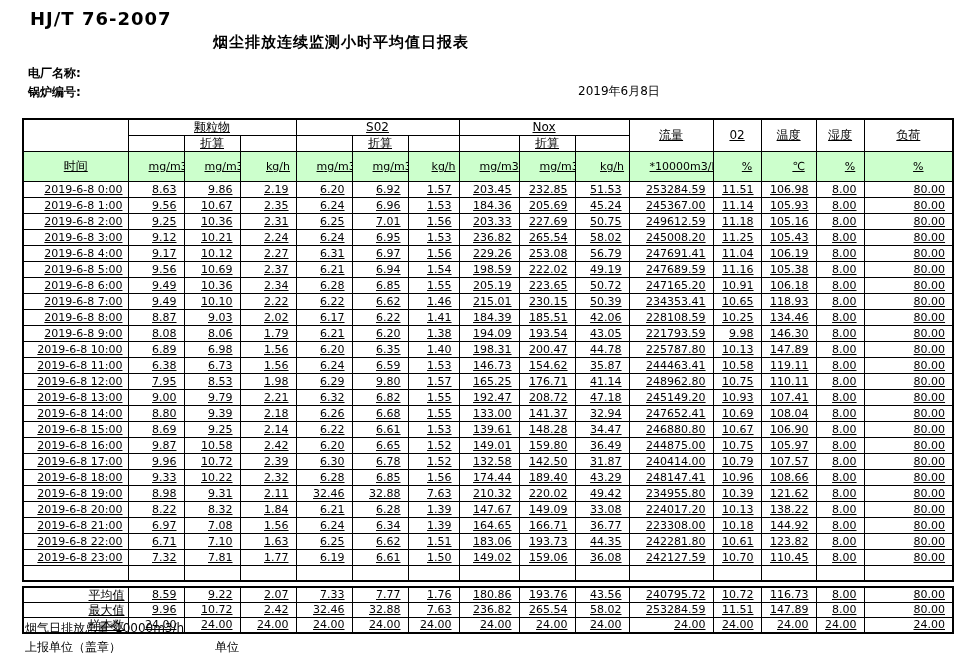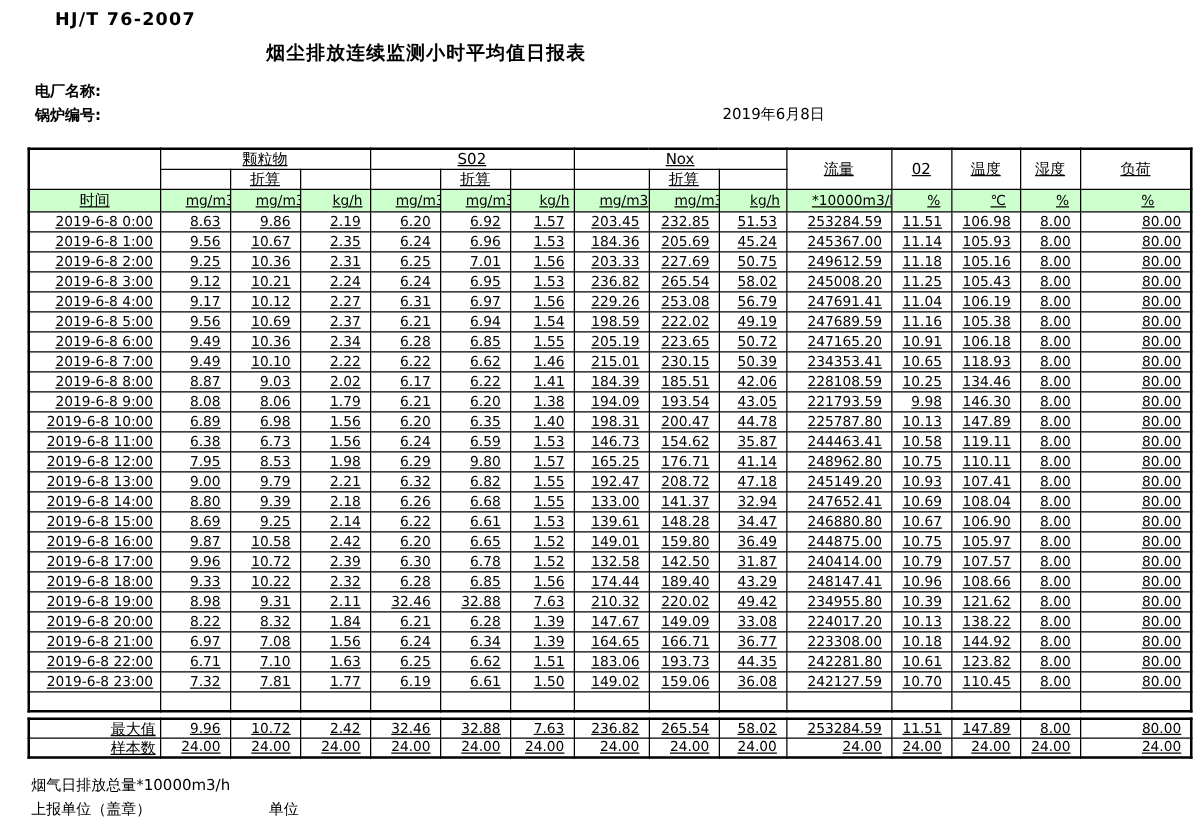--- a/index.html
+++ b/index.html
@@ -5,21 +5,21 @@
   * { box-sizing: border-box; }
   html,body { margin:0; padding:0; }
   body {
     width: 957px; height: 660px;
     background: #ffffff;
     color: #000;
     font-family: "DejaVu Sans", sans-serif;
     position: relative;
     overflow: hidden;
   }
-  .std-code { position:absolute; left:44px; top:8px; font-size:14px; font-weight:bold; letter-spacing:1px; }
+  .std-code { position:absolute; left:30px; top:8px; font-size:18px; font-weight:bold; letter-spacing:1px; }
   .doc-title { position:absolute; left:213px; top:33px; font-size:15px; font-weight:bold; letter-spacing:1px; }
   .plant-label { position:absolute; left:28px; top:65px; font-size:12px; font-weight:bold; }
   .boiler-label { position:absolute; left:28px; top:84px; font-size:12px; font-weight:bold; }
   .report-date { position:absolute; left:578px; top:83px; font-size:12px; }
 
   .tablewrap { position:absolute; left:22px; top:118px;text-decoration:underline; }
   table {
     border-collapse: collapse;
     table-layout: fixed;
     width: 930px;
@@ -92,21 +92,21 @@
         <td class="hc"></td>
         <td class="hc">折算</td>
         <td class="hc"></td>
         <td class="hc"></td>
         <td class="hc">折算</td>
         <td class="hc"></td>
         <td class="hc"></td>
         <td class="hc">折算</td>
         <td class="hc"></td>
       </tr>
-      <tr style="height:18px">
+      <tr style="height:30px">
         <td class="hc green">时间</td>
         <td class="uc green">mg/m3</td>
         <td class="uc green">mg/m3</td>
         <td class="uc green">kg/h</td>
         <td class="uc green">mg/m3</td>
         <td class="uc green">mg/m3</td>
         <td class="uc green">kg/h</td>
         <td class="uc green">mg/m3</td>
         <td class="uc green">mg/m3</td>
         <td class="uc green">kg/h</td>
@@ -559,20 +559,37 @@
         <col style="width:56px">
         <col style="width:54px">
       <col style="width:84px">
         <col style="width:48px">
         <col style="width:55px">
         <col style="width:48px">
         <col style="width:89px">
     </colgroup>
     <tbody id="summary-rows">
         <tr>
+          <td class="slabel">平均值</td>
+          <td class="num">8.59</td>
+          <td class="num">9.22</td>
+          <td class="num">2.07</td>
+          <td class="num">7.33</td>
+          <td class="num">7.77</td>
+          <td class="num">1.76</td>
+          <td class="num">180.86</td>
+          <td class="num">193.76</td>
+          <td class="num">43.56</td>
+          <td class="num">240795.72</td>
+          <td class="num">10.72</td>
+          <td class="num">116.73</td>
+          <td class="num">8.00</td>
+          <td class="num">80.00</td>
+        </tr>
+        <tr>
           <td class="slabel">最大值</td>
           <td class="num">9.96</td>
           <td class="num">10.72</td>
           <td class="num">2.42</td>
           <td class="num">32.46</td>
           <td class="num">32.88</td>
           <td class="num">7.63</td>
           <td class="num">236.82</td>
           <td class="num">265.54</td>
           <td class="num">58.02</td>

